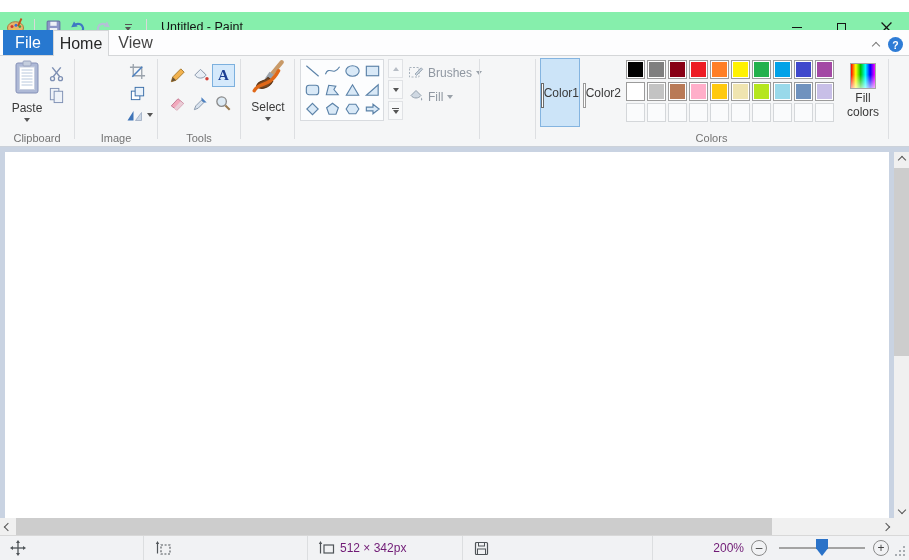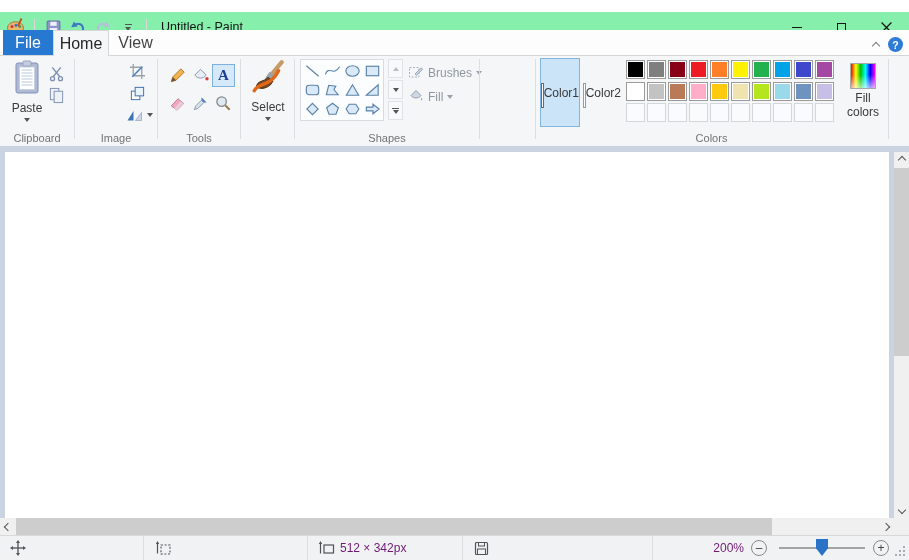--- a/index.html
+++ b/index.html
@@ -394,21 +394,20 @@
     <div class="of-row" style="top:31px">
       <span>
         <svg width="16" height="16" viewBox="0 0 16 16">
           <path d="M3,8.5 L8,3.5 L13,8.5 C10.5,11.8 5.5,11.8 3,8.5 Z" fill="#cfd8e2" stroke="#93a0ad"></path>
           <path d="M13.6,10.5 q1.4,2 0,3.2 q-1.4,-1.2 0,-3.2" fill="#93a0ad"></path>
         </svg>
       </span>
       <span>Fill</span>
       <span class="dd gray" style="margin-top:1px"></span>
     </div>
-    <div class="grp-label">Shapes</div>
   </div>
   <div class="rsep" style="left:479px"></div>
 
   <div class="rsep" style="left:535px"></div>
 
   <div class="grp" style="left:536px;width:351px">
     <div class="color-cell selected" style="left:4px">
       <span class="big-swatch" style="background: rgb(0, 0, 0);"></span>
       <span>Color</span>
       <span>1</span>

